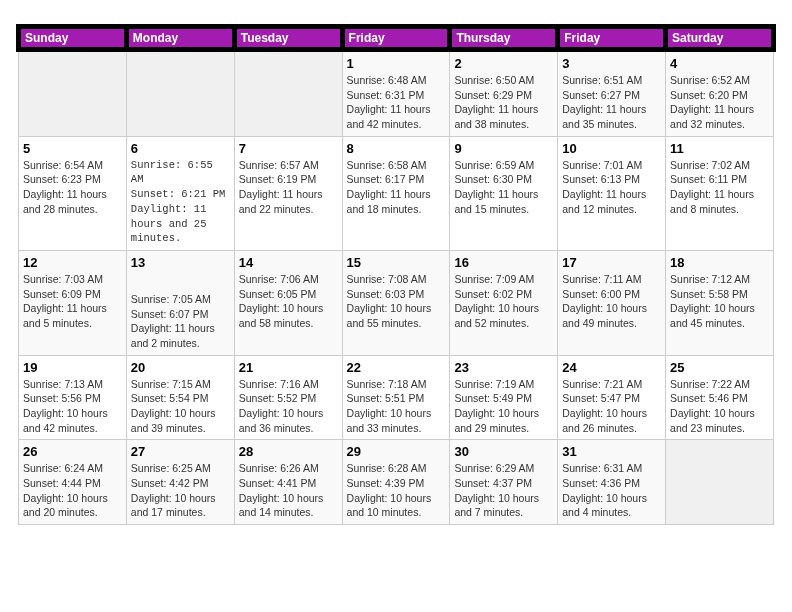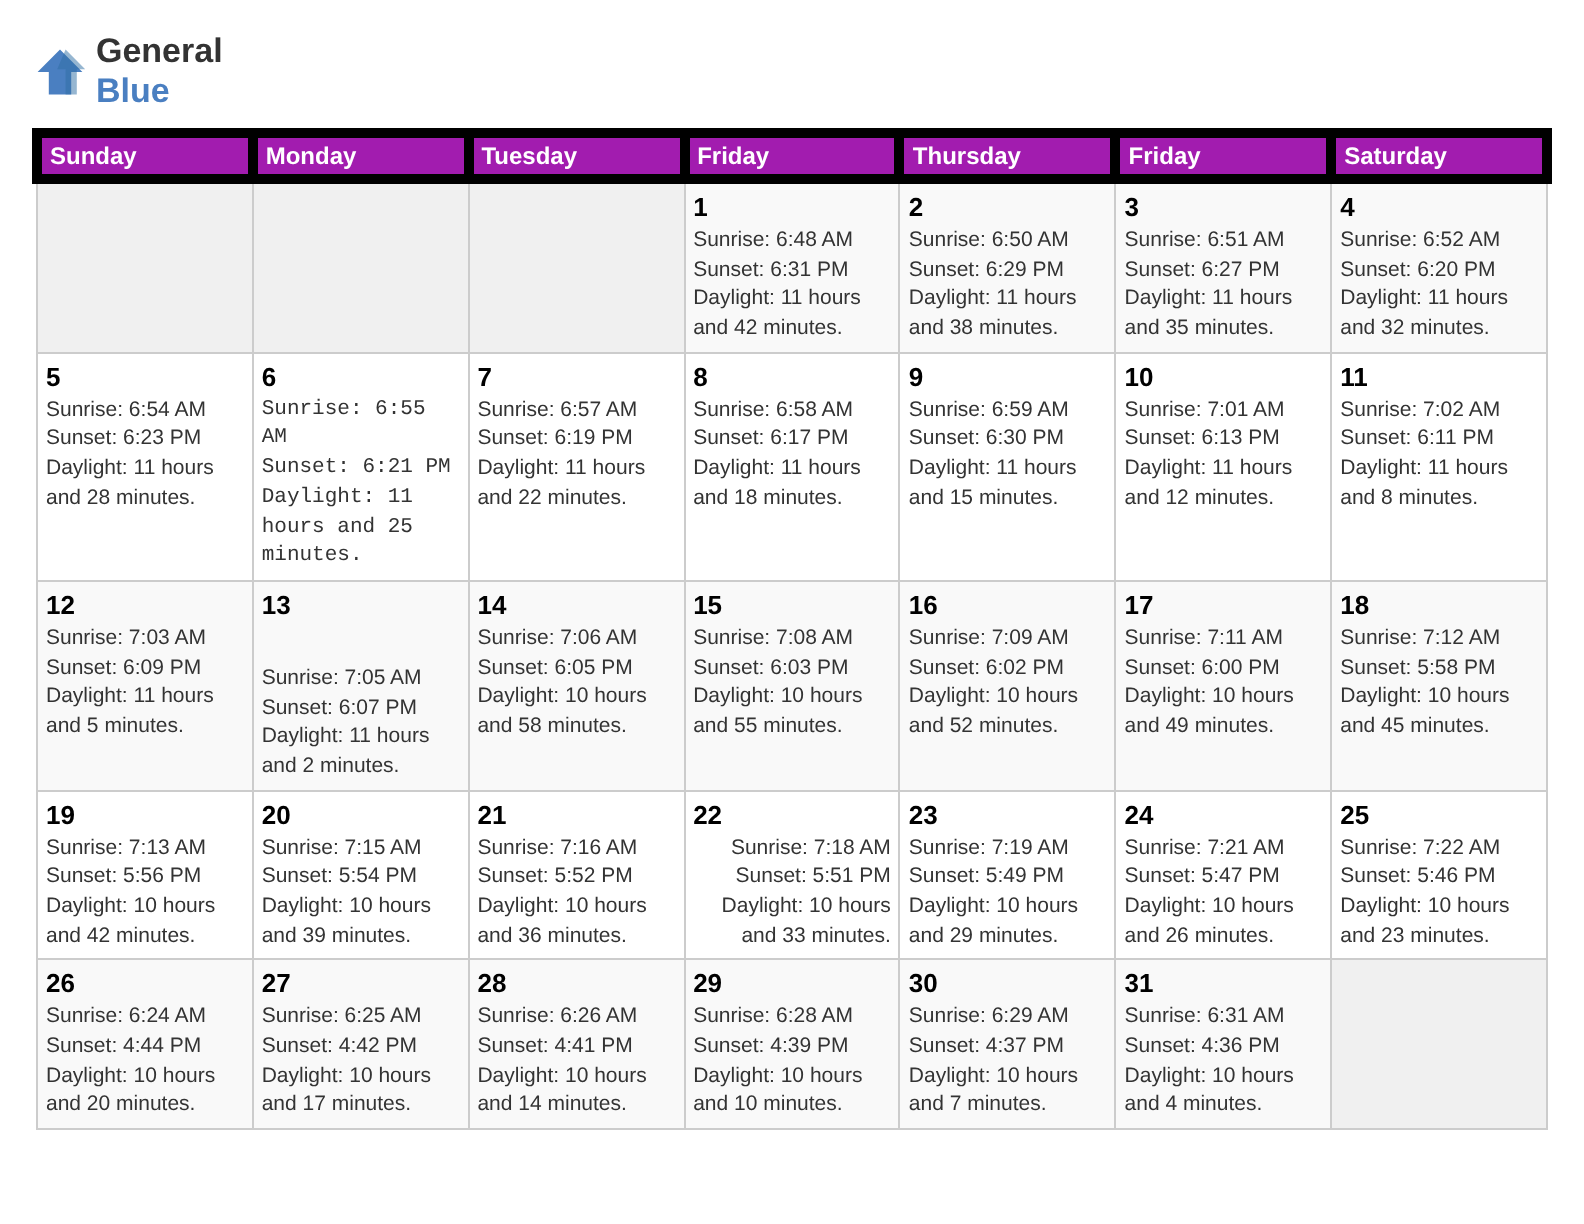--- a/index.html
+++ b/index.html
@@ -77,31 +77,20 @@
       line-height: 1.4;
     }
     .empty-cell {
       background: #f0f0f0 !important;
     }
   </style>
 </head>
 <body>
 
 <div class="header">
-  <div class="logo">
-    <svg class="logo-icon" viewBox="0 0 40 40">
-      <rect width="40" height="40" rx="4" fill="#fff"></rect>
-      <polygon points="20,4 36,20 28,20 28,36 12,36 12,20 4,20" fill="#4a7fc1"></polygon>
-      <polygon points="24,4 38,18 32,18 32,36 24,36 24,18 18,18" fill="#2e6da4" opacity="0.5"></polygon>
-    </svg>
-    <div>
-      <span style="font-size:17px;font-weight:bold;color:#333;">General</span><br>
-      <span style="font-size:17px;font-weight:bold;color:#4a7fc1;">Blue</span>
-    </div>
-  </div>
 </div>
 
 <table class="calendar">
   <thead>
     <tr>
     <th>Sunday</th>
         <th>Monday</th>
         <th>Tuesday</th>
         <th>Friday</th>
         <th>Thursday</th>
@@ -241,21 +230,21 @@
 Daylight: 10 hours and 39 minutes.</div>
         </td>
         <td>
           <span class="day-number">21</span>
           <div class="day-content" style="white-space: pre-line;">Sunrise: 7:16 AM
 Sunset: 5:52 PM
 Daylight: 10 hours and 36 minutes.</div>
         </td>
         <td>
           <span class="day-number">22</span>
-          <div class="day-content" style="white-space: pre-line; text-align: right;">Sunrise: 7:18 AM
+          <div class="day-content" style="white-space: pre-line;">Sunrise: 7:18 AM
 Sunset: 5:51 PM
 Daylight: 10 hours and 33 minutes.</div>
         </td>
         <td>
           <span class="day-number">23</span>
           <div class="day-content" style="white-space: pre-line;">Sunrise: 7:19 AM
 Sunset: 5:49 PM
 Daylight: 10 hours and 29 minutes.</div>
         </td>
         <td>

